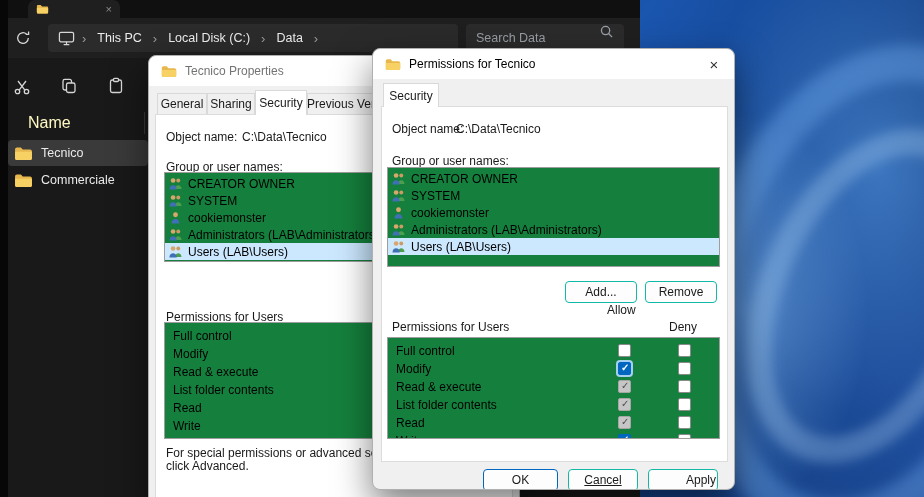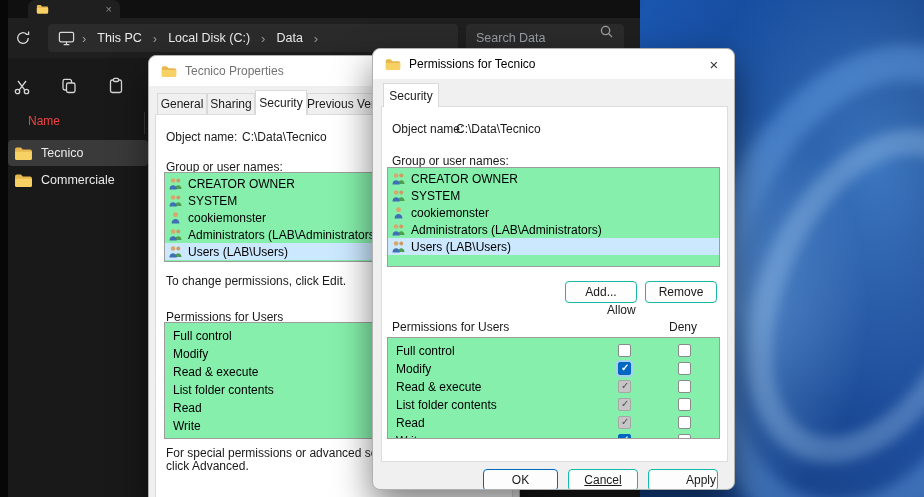--- a/index.html
+++ b/index.html
@@ -32,42 +32,42 @@
           border-radius:4px;display:flex;align-items:center;gap:7px;padding:0 10px;box-sizing:border-box;}
   .crumb{font-size:12.5px;color:#ececec;padding:0 4px;white-space:nowrap;}
   .crumb-sep{font-size:13px;color:#9b9b9b;}
   .searchbar{position:absolute;left:466px;top:6px;width:158px;height:28px;background:#2b2b2b;
           border-radius:4px;display:flex;padding:0 10px;box-sizing:border-box;gap:6px;}
   .search-input{flex:1;background:transparent;border:0;outline:0;color:#cfcfcf;font-size:12.5px;
           font-family:inherit;padding:0;min-width:0;}
   .search-input::placeholder{color:#9aa0a6;}
   .cmdbtn{position:absolute;top:72px;width:28px;height:28px;border-radius:4px;
           display:flex;align-items:center;justify-content:center;}
-  .colheader-label{position:absolute;left:28px;top:114px;font-size:12px;color:#ef4444;}
+  .colheader-label{position:absolute;left:28px;top:114px;font-size:16px;color:#fef9c3;}
   .coldiv{position:absolute;left:144px;top:112px;width:1px;height:22px;background:#3a3a3a;}
   .file-row{position:absolute;left:8px;width:140px;height:26px;border-radius:4px;display:flex;
           align-items:center;gap:8px;padding:0 6px;box-sizing:border-box;color:#eaeaea;font-size:12.5px;}
   .file-row.selected{background:#3a3a3a;}
   .leftstrip{position:absolute;left:0;top:0;width:8px;height:497px;background:#070707;z-index:3;}
 
   
   .dialog{position:absolute;background:#f0f0f0;border:1px solid #b0b0b0;border-radius:8px;
           box-shadow:0 16px 36px rgba(0,0,0,.5);box-sizing:border-box;overflow:hidden;}
   .titlebar{position:absolute;left:0;top:0;right:0;height:30px;background:#fff;display:flex;
           align-items:center;gap:8px;padding:0 12px;box-sizing:border-box;border-radius:8px 8px 0 0;}
   .ttl{font-size:12px;color:#000;white-space:nowrap;}
   .dialog.inactive .ttl{color:#737373;}
   .close-btn{position:absolute;right:5px;top:3px;width:30px;height:24px;display:flex;
           align-items:center;justify-content:center;font-size:15px;color:#333;border-radius:4px;}
   .dtab{position:absolute;display:flex;align-items:center;justify-content:center;font-size:12px;
           color:#1a1a1a;background:#f0f0f0;border:1px solid #d9d9d9;box-sizing:border-box;white-space:nowrap;}
   .dtab.active{background:#fff;border-bottom:0;z-index:2;}
   .page{position:absolute;background:#fff;border:1px solid #dcdcdc;box-sizing:border-box;}
   .lbl{position:absolute;font-size:12px;color:#1a1a1a;white-space:nowrap;}
-  .listbox{position:absolute;background:#86efac;border:1px solid #9d9d9d;box-sizing:border-box;
+  .listbox{position:absolute;background:#15803d;border:1px solid #9d9d9d;box-sizing:border-box;
           overflow:hidden;padding-top:2px;}
   .lrow{height:17px;display:flex;align-items:center;gap:5px;padding:0 3px;font-size:12px;white-space:nowrap;}
   .lrow.selected{background:#cce8ff;}
   .prow{position:relative;height:18px;font-size:12px;}
   .plabel{position:absolute;left:8px;top:2px;white-space:nowrap;}
   .cb{position:absolute;top:2px;width:13px;height:13px;background:#fff;border:1px solid #8a8a8a;
           border-radius:2px;box-sizing:border-box;}
   .cb.checked-active{background:#0067c0;border-color:#0067c0;}
   .cb.checked-active::after{content:"\2713";position:absolute;left:2px;top:-1px;font-size:10px;
           color:#fff;font-weight:bold;}
@@ -245,21 +245,20 @@
         <span>Administrators (LAB\Administrators)</span>
       </div>
       <div class="lrow selected">
         <svg width="15" height="13" viewBox="0 0 16 14">
             <use href="#i-group"></use>
           </svg>
         <span>Users (LAB\Users)</span>
       </div>
     </div>
 
-    <span class="lbl" style="left:10px;top:159px;">To change permissions, click Edit.</span>
 
     <span class="lbl" style="left:10px;top:195px;">Permissions for Users</span>
     <div class="listbox" style="left:8px;top:207px;width:340px;height:117px;padding-top:4px;">
       <div class="prow">
           <span class="plabel">Full control</span>
         </div>
       <div class="prow">
           <span class="plabel">Modify</span>
         </div>
       <div class="prow">

